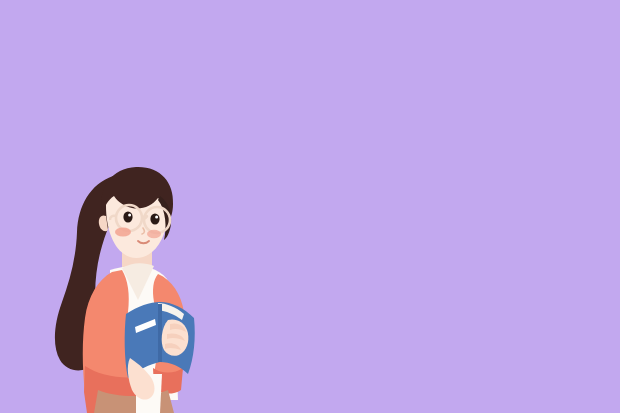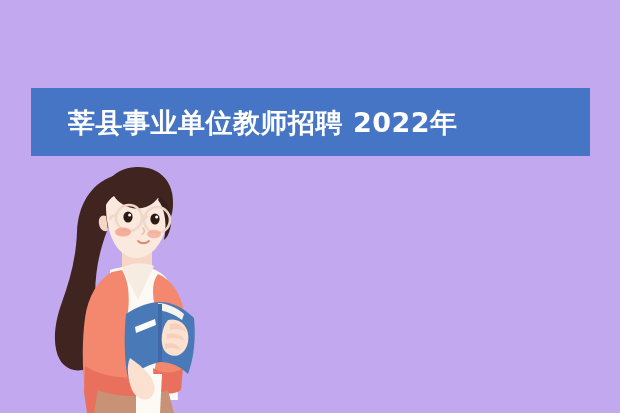--- a/index.html
+++ b/index.html
@@ -51,23 +51,20 @@
     display: block;
     width: 200px;
     height: 251px;
   }
 </style>
 </head>
 <body>
 
 <div id="poster">
 
-  <div id="title-banner">
-    <span id="title-text">莘县事业单位教师招聘 2022年</span>
-  </div>
 
   <div id="illustration">
     <svg viewBox="0 0 200 251" xmlns="http://www.w3.org/2000/svg" aria-hidden="true">
 
       <path d="M73,14 C50,22 38,44 37,70 C36,96 30,118 22,140
                C14,162 12,184 20,198 C27,210 44,212 53,202
                C62,192 60,172 57,154 C53,130 56,104 62,84
                C68,62 78,44 92,34 Z" fill="#402420"></path>
 
       <path d="M82,88 L112,88 L112,120 L82,120 Z" fill="#f6d7c6"></path>

